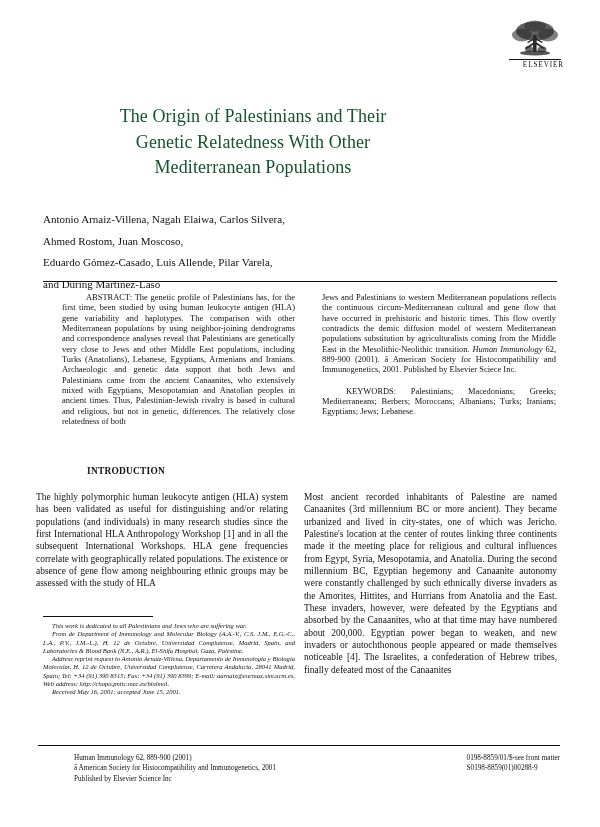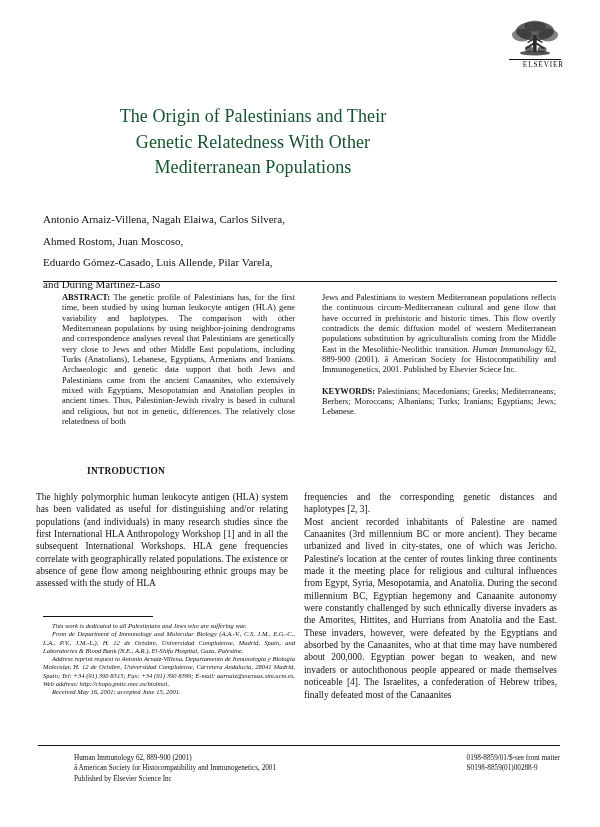--- a/index.html
+++ b/index.html
@@ -103,21 +103,21 @@
     top: 292px;
     width: 234px;
     font-size: 8.45px;
     line-height: 10.35px;
     text-align: justify;
     color: #111;
   }
   .kw {
     margin-top: 11px;
   }
-  b.lead { font-weight: bold; }
+  b.lead { font-weight: normal; margin-left: 24px; }
   i.it { font-style: italic; }
 
   
   .sec-head {
     position: absolute;
     left: 43px;
     top: 466px;
     font-size: 9.4px;
     font-weight: bold;
     letter-spacing: 0.25px;
@@ -243,21 +243,20 @@
   <div class="abstract-right">
     <span>Jews and Palestinians to western Mediterranean populations reflects the continuous circum-Mediterranean cultural and gene flow that have occurred in prehistoric and historic times. This flow overtly contradicts the demic diffusion model of western Mediterranean populations substitution by agriculturalists coming from the Middle East in the Mesolithic-Neolithic transition. </span><i class="it">Human Immunology</i><span> 62, 889-900 (2001). â American Society for Histocompatibility and Immunogenetics, 2001. Published by Elsevier Sciece Inc.</span>
     <div class="kw"><b class="lead">KEYWORDS:</b><span> Palestinians; Macedonians; Greeks; Mediterraneans; Berbers; Moroccans; Albanians; Turks; Iranians; Egyptians; Jews; Lebanese.</span></div>
   </div>
 
   <div class="sec-head">INTRODUCTION</div>
 
   <div class="body-left">The highly polymorphic human leukocyte antigen (HLA) system has been validated as useful for distinguishing and/or relating populations (and individuals) in many research studies since the first International HLA Anthropology Workshop [1] and in all the subsequent International Workshops. HLA gene frequencies correlate with geographically related populations. The existence or absence of gene flow among neighbouring ethnic groups may be assessed with the study of HLA</div>
 
   <div class="body-right">
-    <div>frequencies and the corresponding genetic distances and haplotypes [2, 3].</div>
     <div>Most ancient recorded inhabitants of Palestine are named Canaanites (3rd millennium BC or more ancient). They became urbanized and lived in city-states, one of which was Jericho. Palestine's location at the center of routes linking three continents made it the meeting place for religious and cultural influences from Egypt, Syria, Mesopotamia, and Anatolia. During the second millennium BC, Egyptian hegemony and Canaanite autonomy were constantly challenged by such ethnically diverse invaders as the Amorites, Hittites, and Hurrians from Anatolia and the East. These invaders, however, were defeated by the Egyptians and absorbed by the Canaanites, who at that time may have numbered about 200,000. Egyptian power began to weaken, and new invaders or autochthonous people appeared or made themselves noticeable [4]. The Israelites, a confederation of Hebrew tribes, finally defeated most of the Canaanites</div>
   </div>
 
   <div class="fn-rule"></div>
   <div class="footnote">
     <p>This work is dedicated to all Palestinians and Jews who are suffering war.</p>
     <p>From de Department of Immunology and Molecular Biology (A.A.-V., C.S, J.M., E.G.-C., L.A., P.V., J.M.-L.), H. 12 de Octubre, Universidad Complutense, Madrid, Spain, and Laboratories &amp; Blood Bank (N.E., A.R.), El-Shifa Hospital, Gaza, Palestine.</p>
     <p>Address reprint request to Antonio Arnaiz-Villena, Departamento de Inmunología y Biología Molecular, H. 12 de Octubre, Universidad Complutense, Carretera Andalucía, 28041 Madrid, Spain; Tel: +34 (91) 390 8315; Fax: +34 (91) 390 8399; E-mail: aarnaiz@eucmax.sim.ucm.es, Web address: http://chopo.pntic.mec.es/biolmol.</p>
     <p>Received May 16, 2001; accepted June 15, 2001.</p>
   </div>

